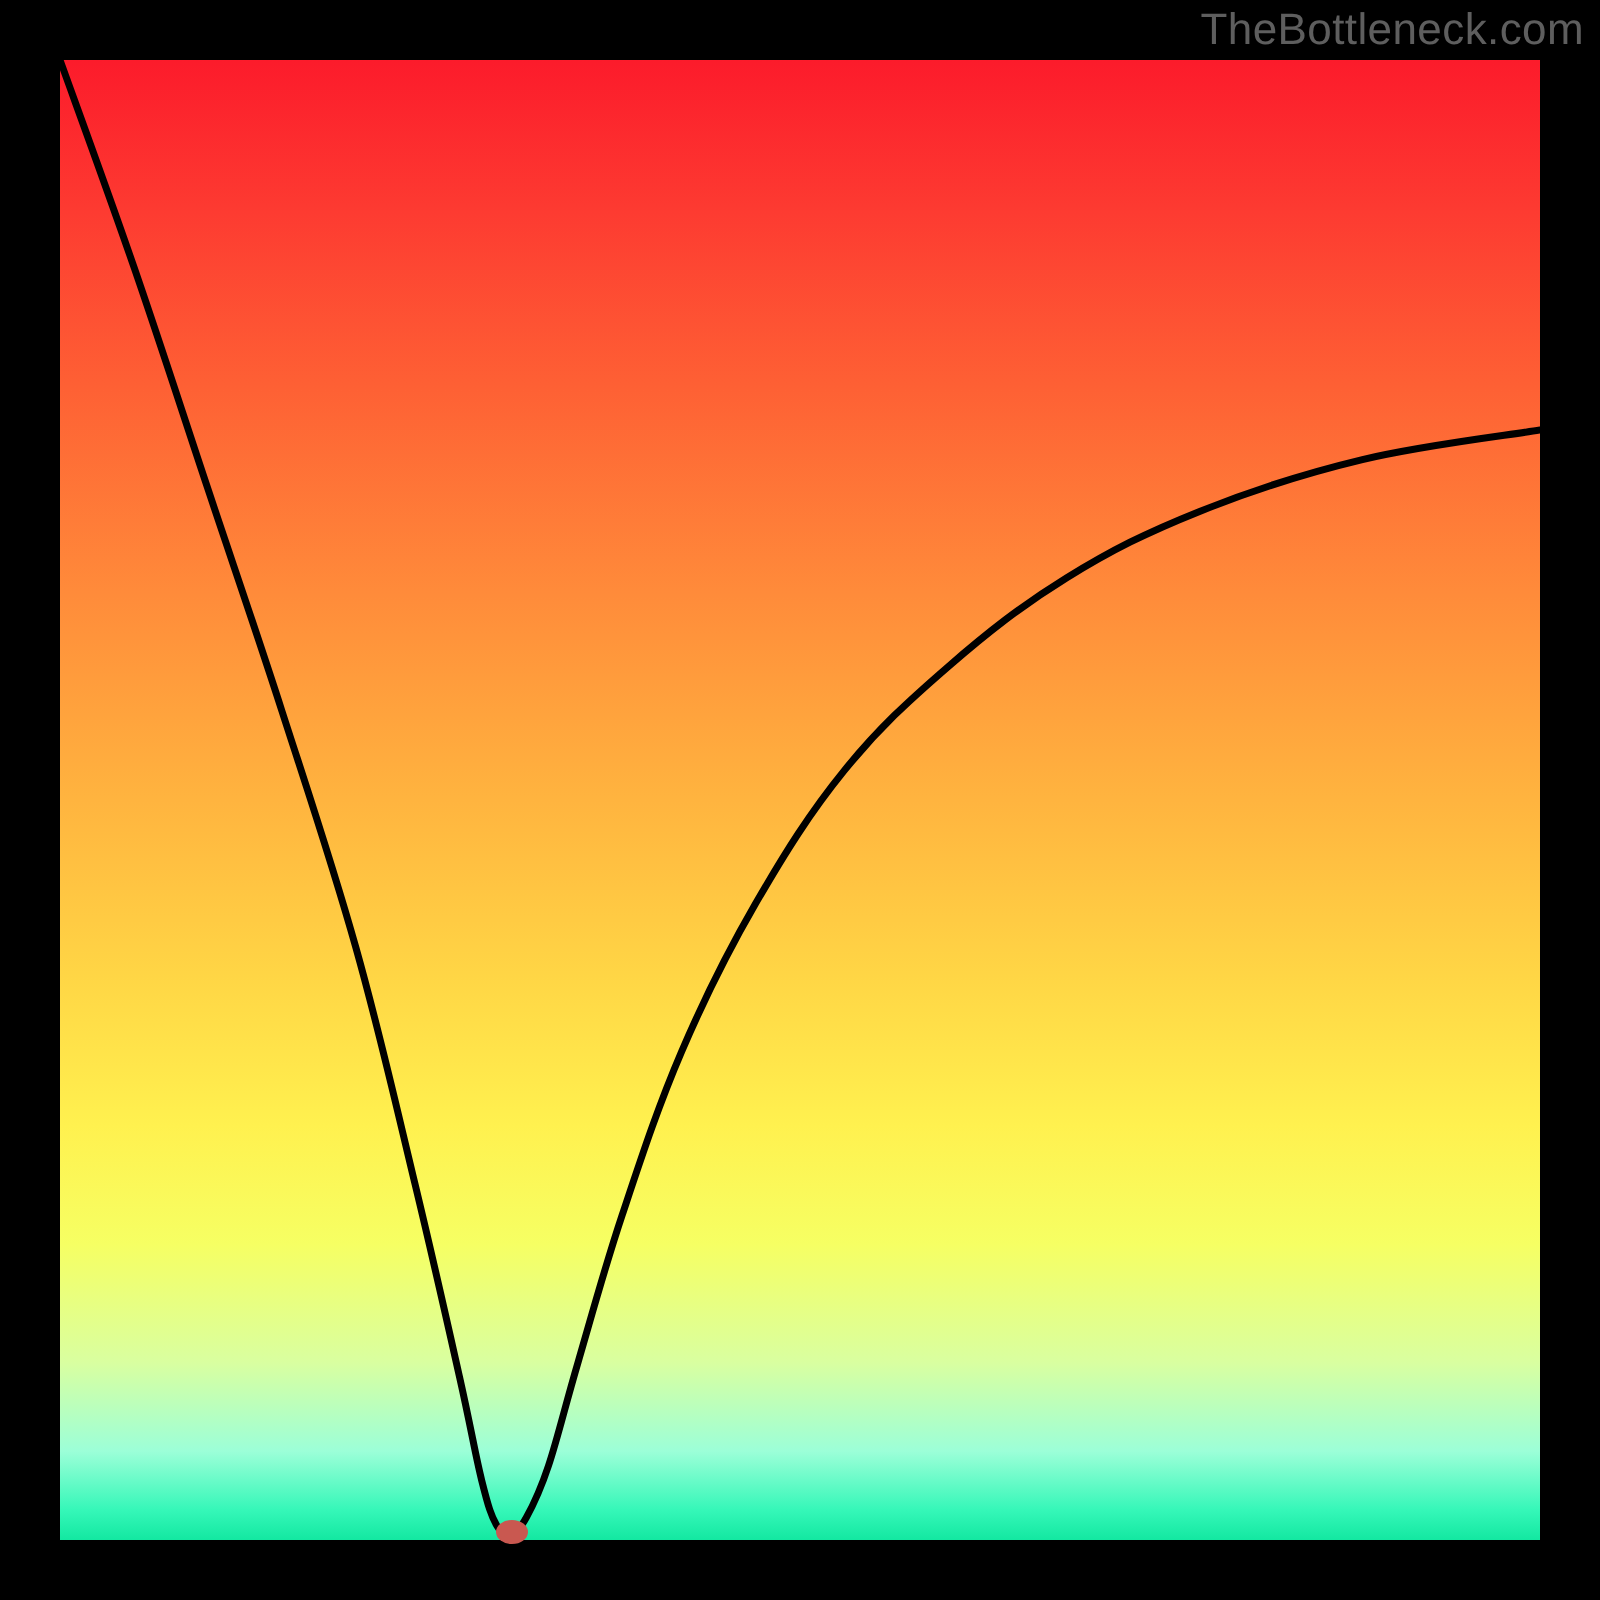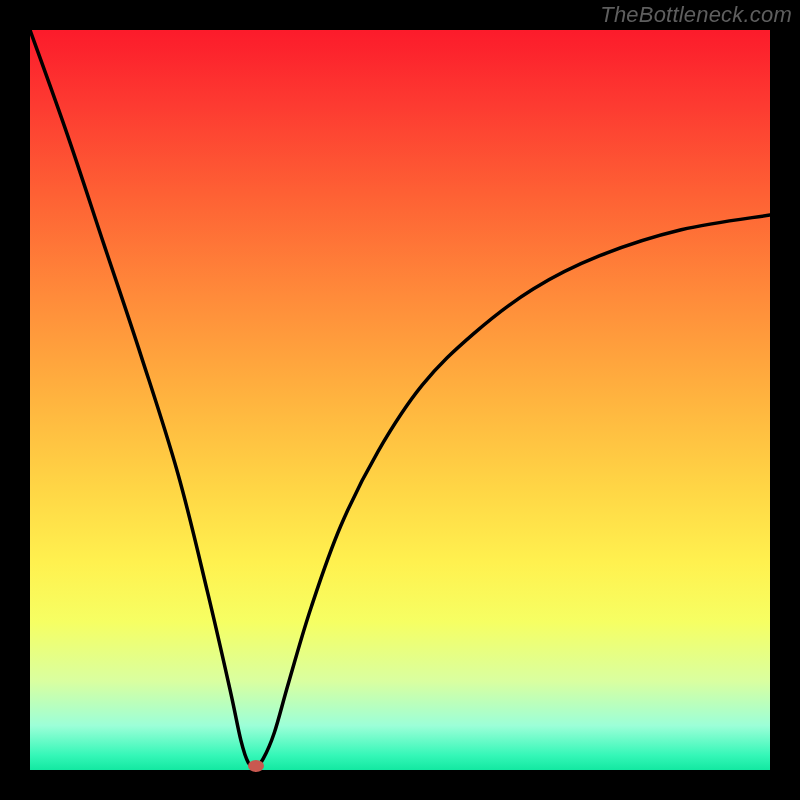--- a/index.html
+++ b/index.html
@@ -9,21 +9,20 @@
     height: 800px;
     overflow: hidden;
     font-family: Arial, Helvetica, sans-serif;
     background: #000;
   }
   .stage {
     position: relative;
     width: 800px;
     height: 696px;
     background: #000;
-    font-style: italic;
   }
   .watermark {
     position: absolute;
     top: 2px;
     right: 8px;
     color: #5e5e5e;
     font-size: 22px;
     font-weight: 400;
     letter-spacing: 0.2px;
     user-select: none;

